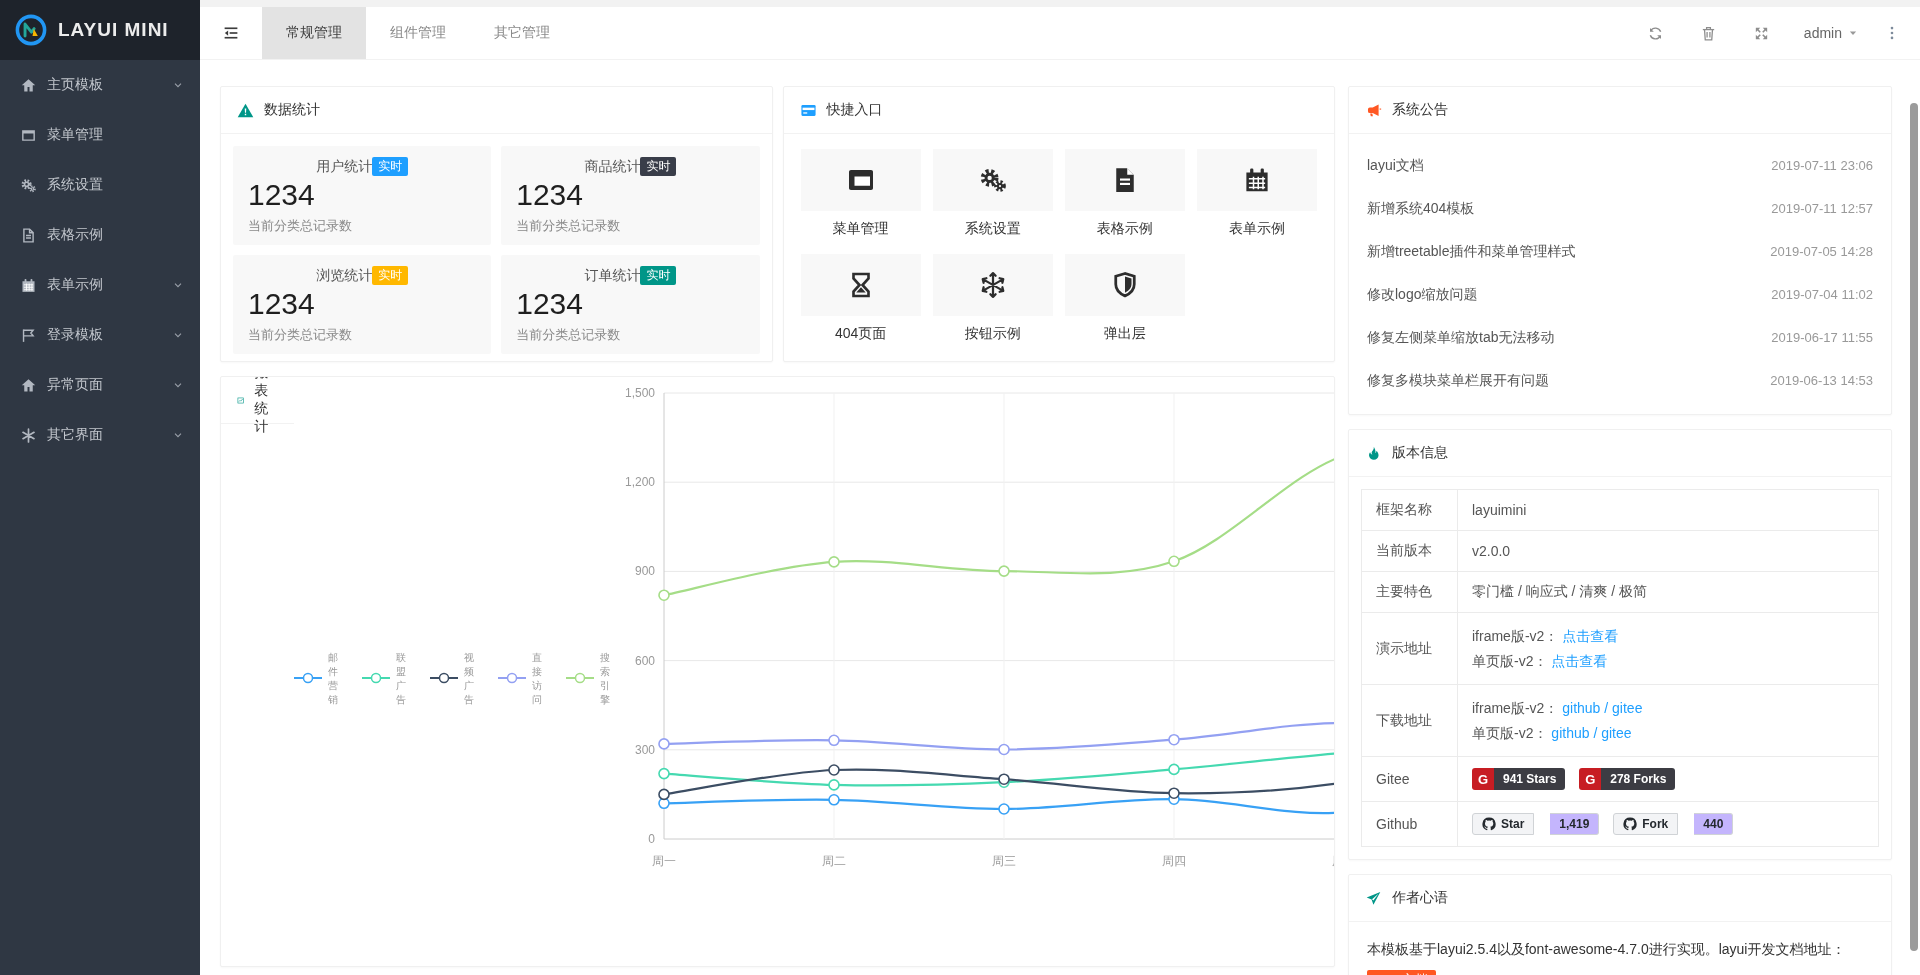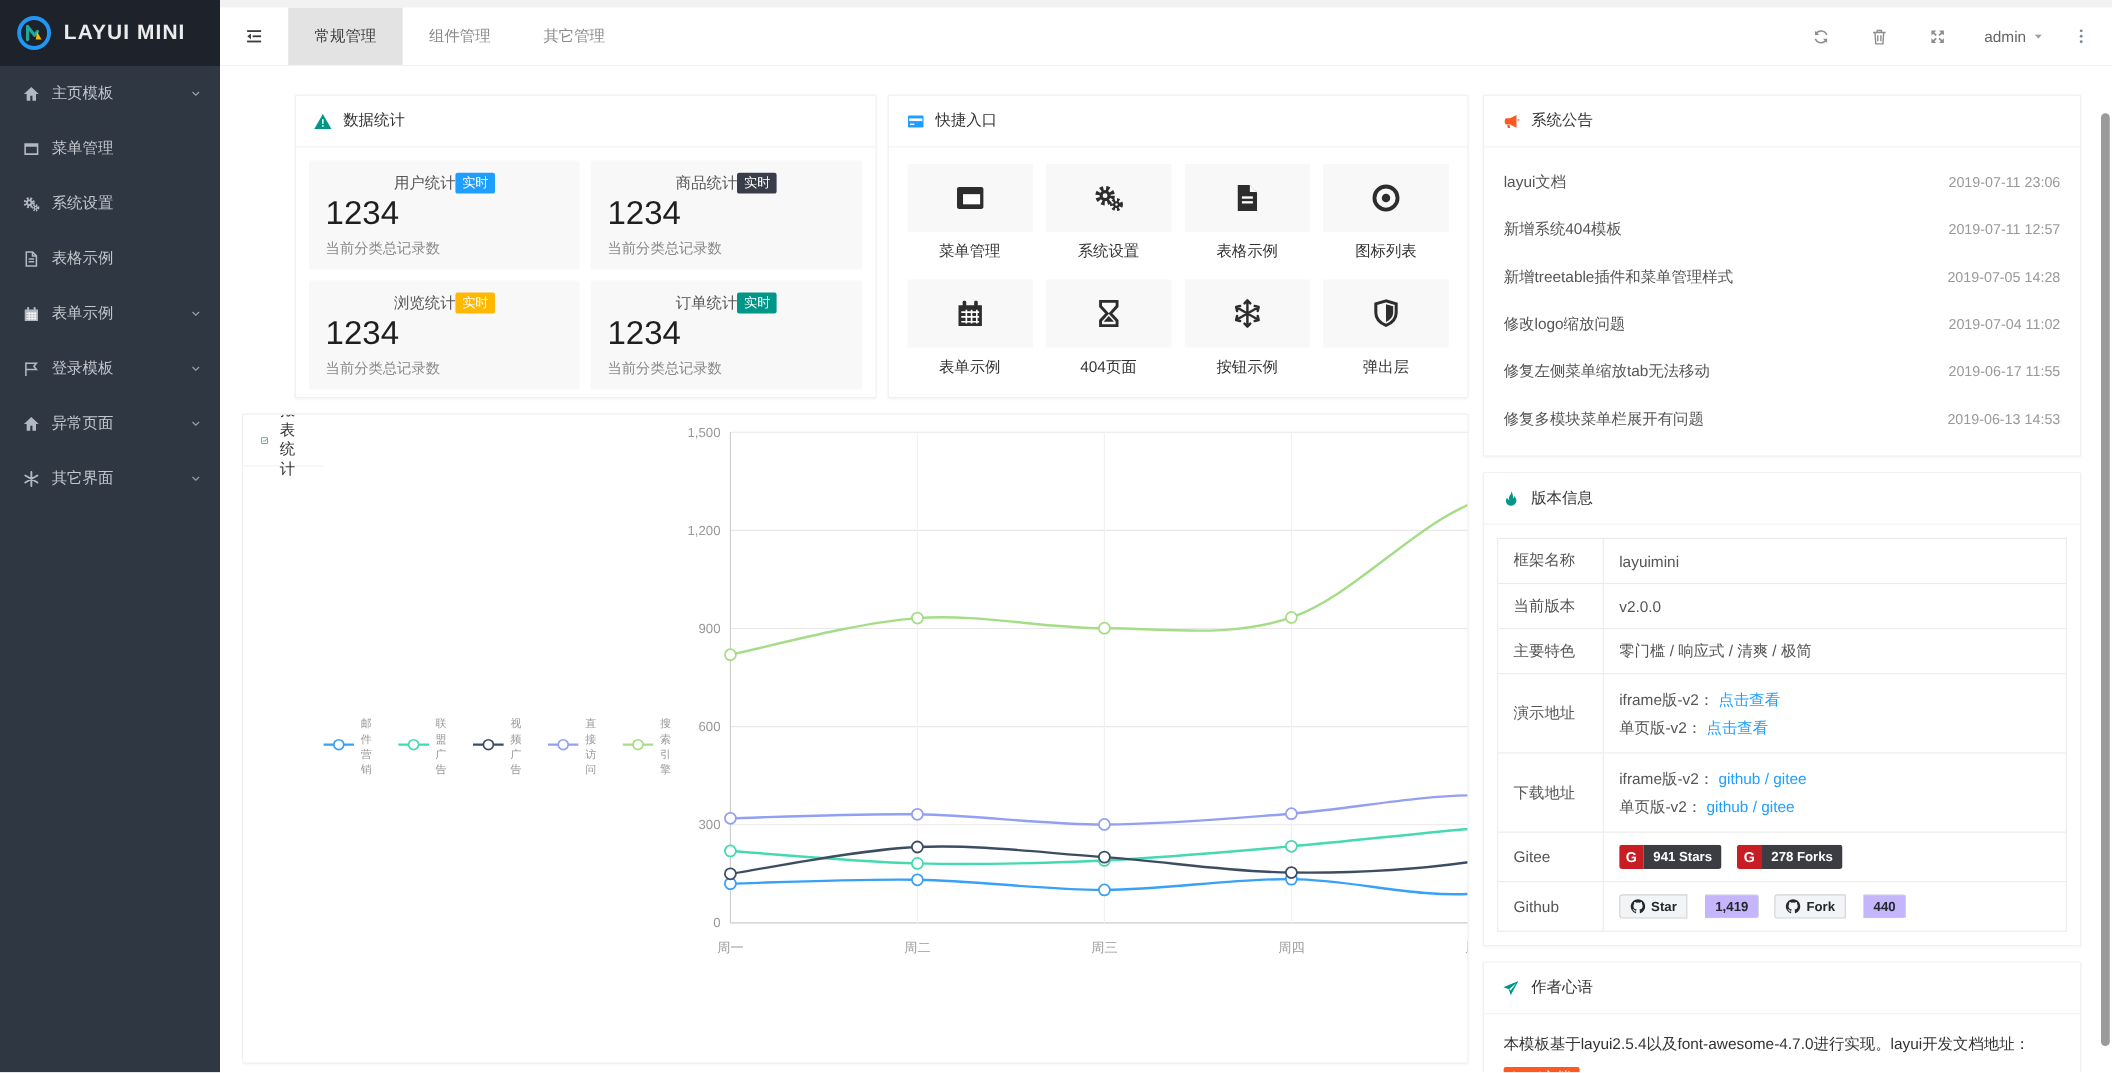--- a/index.html
+++ b/index.html
@@ -40,21 +40,21 @@
   
   .content { flex: 1; display: flex; gap: 13px; padding: 26px 28px 8px 20px; overflow: hidden; }
   .col-left { width: 1115px; flex: 0 0 auto; display: flex; flex-direction: column; gap: 14px; }
   .col-right { flex: 1; min-width: 0; display: flex; flex-direction: column; gap: 14px; }
 
   .card { background: #fff; border: 1px solid #f0f0f0; border-radius: 2px; box-shadow: 0 1px 2px rgba(0,0,0,.03); }
   .card-header { height: 47px; display: flex; align-items: center; gap: 10px; padding: 0 16px; border-bottom: 1px solid #f2f2f2; font-size: 14px; color: #333; }
   .header-icon { width: 17px; height: 17px; display: inline-flex; }
   .header-icon svg { width: 100%; height: 100%; }
 
-  .row2 { display: flex; gap: 10px; height: 276px; margin-left: 48px; }
+  .row2 { display: flex; gap: 10px; height: 276px; }
   .row2 .card { flex: 1; }
 
   .stats-body { padding: 12px; display: grid; grid-template-columns: 1fr 1fr; gap: 10px; }
   .stat-panel { background: #f8f8f8; border-radius: 2px; padding: 11px 15px; height: 99px; }
   .stat-top { display: flex; justify-content: center; align-items: center; font-size: 14px; color: #555; }
   .stat-badge { font-size: 12px; color: #fff; padding: 1px 6px; border-radius: 2px; line-height: 17px; }
   .stat-value { font-size: 30px; color: #1f1f1f; margin: 2px 0 5px; font-weight: 400; }
   .stat-desc { font-size: 13px; color: #898989; }
 
   .quick-body { padding: 15px 17px; display: grid; grid-template-columns: repeat(4, 1fr); gap: 16px 12px; }
@@ -356,29 +356,20 @@
                 <div class="quick-item">
                   <div class="quick-box">
                     <svg viewBox="0 0 24 24">
                       <path fill="currentColor" d="M5 2.5h8.5L19 8v13.5H5Z"></path>
                       <path fill="#fff" d="M13.8 2.8 18.7 7.7h-4.9Z"></path>
                       <rect x="8" y="10.8" width="8" height="1.7" fill="#fff"></rect>
                       <rect x="8" y="14.3" width="8" height="1.7" fill="#fff"></rect>
                     </svg>
                   </div>
                   <div class="quick-label">表格示例</div>
-                </div>
-                <div class="quick-item">
-                  <div class="quick-box">
-                    <svg viewBox="0 0 24 24">
-                      <circle cx="12" cy="12" r="8.4" fill="none" stroke="currentColor" stroke-width="2.8"></circle>
-                      <circle cx="12" cy="12" r="3.1" fill="currentColor"></circle>
-                    </svg>
-                  </div>
-                  <div class="quick-label">图标列表</div>
                 </div>
                 <div class="quick-item">
                   <div class="quick-box">
                     <svg viewBox="0 0 24 24">
                       <path fill="currentColor" d="M3.5 6h17v15h-17Z"></path>
                       <rect x="6.5" y="2.8" width="2.6" height="4.5" rx="1" fill="currentColor"></rect>
                       <rect x="14.9" y="2.8" width="2.6" height="4.5" rx="1" fill="currentColor"></rect>
                       <path stroke="#fff" stroke-width="1.2" fill="none" d="M5.5 11h13M5.5 14.5h13M5.5 18h13M9.2 9.3v10M13 9.3v10M16.8 9.3v10"></path>
                     </svg>
                   </div>

